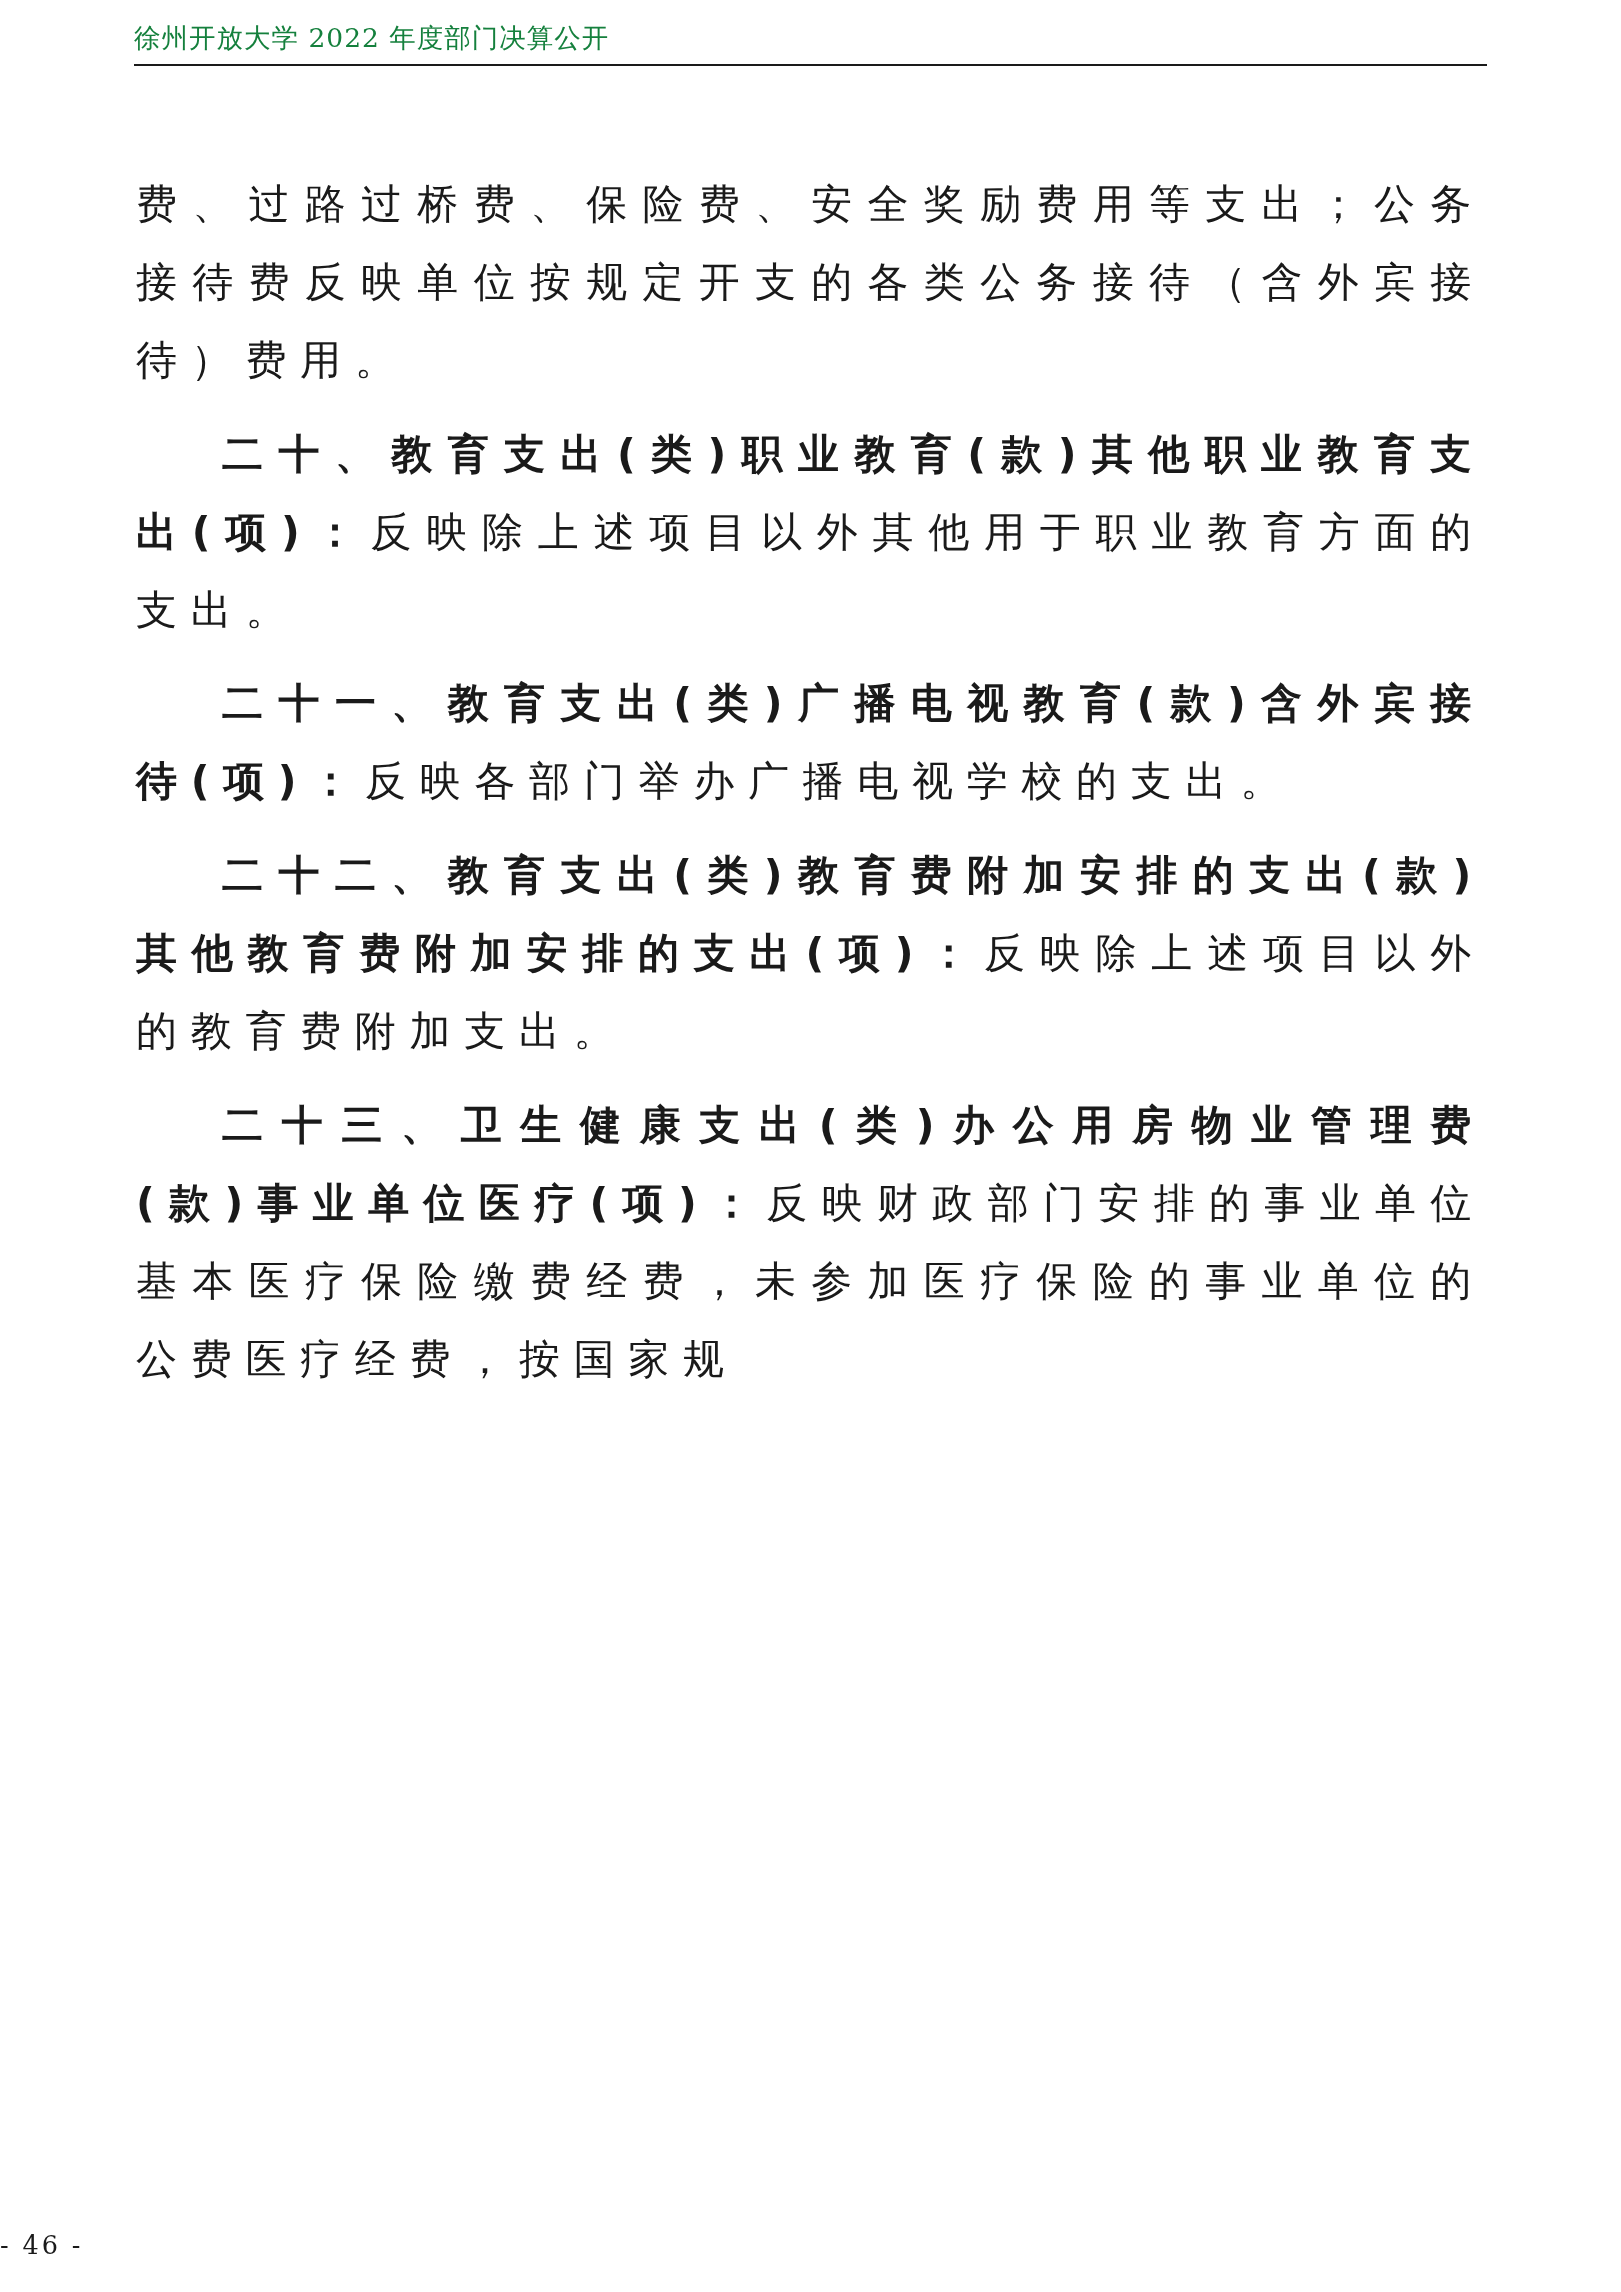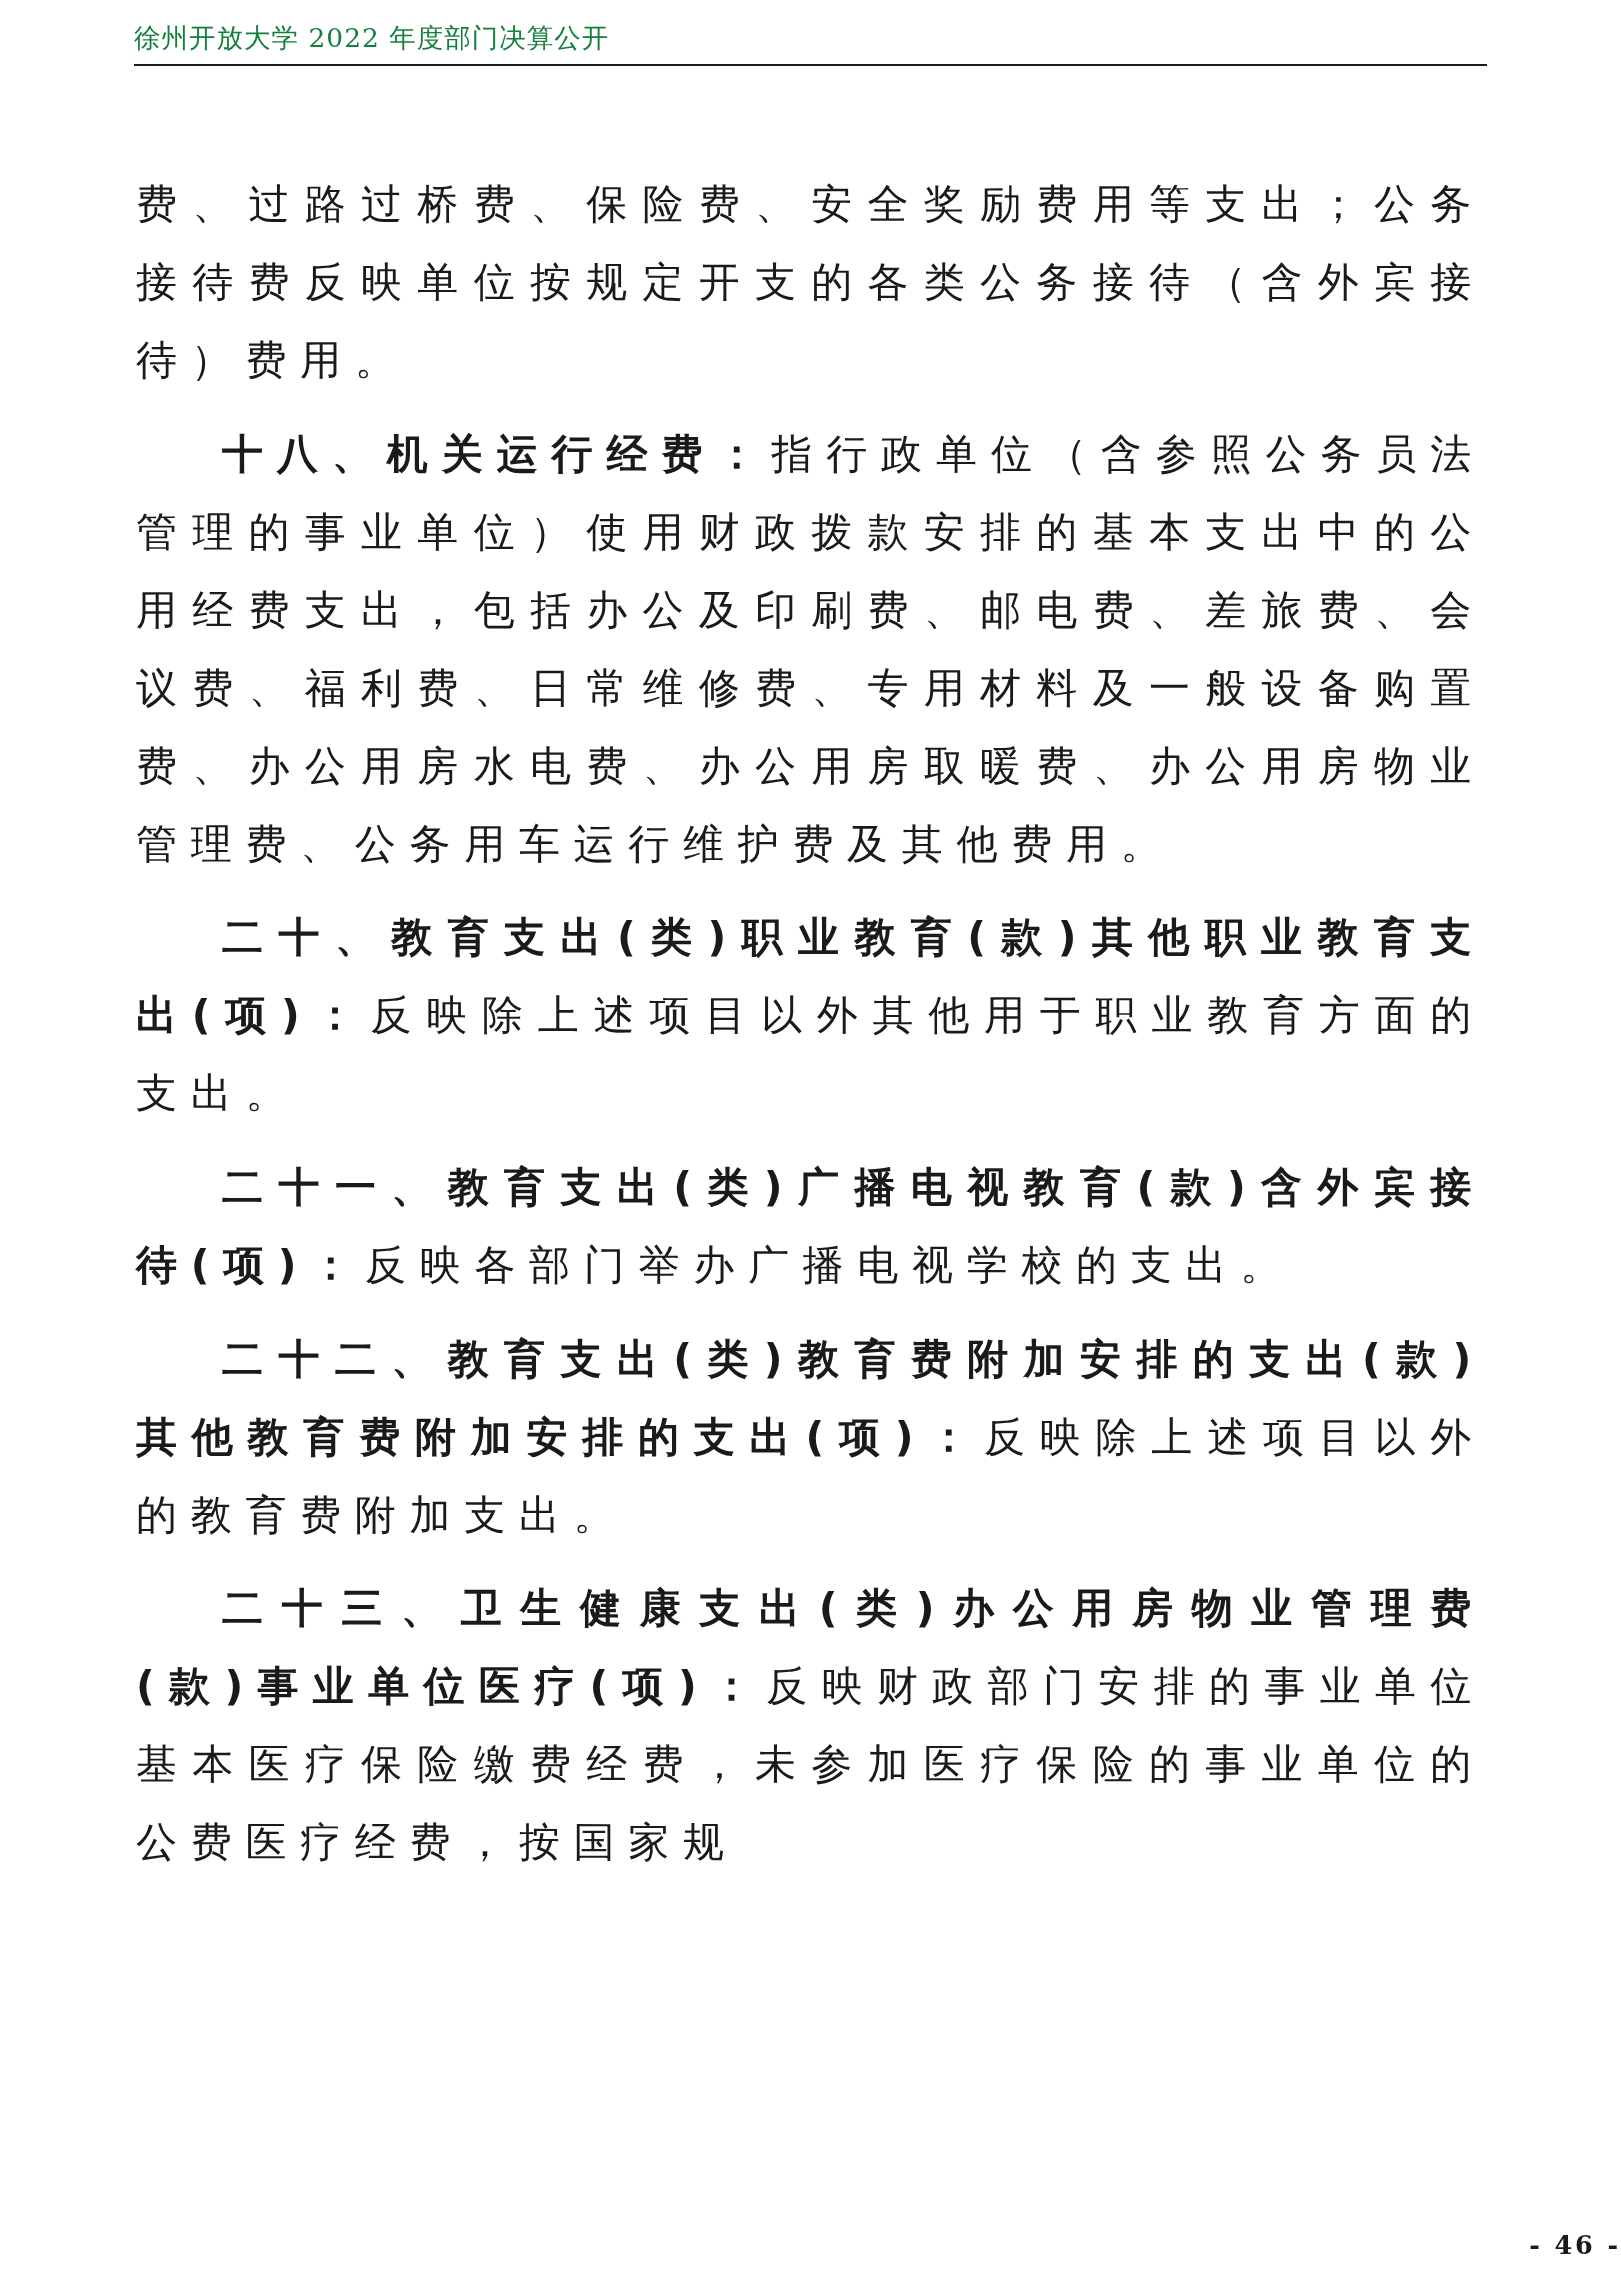--- a/index.html
+++ b/index.html
@@ -56,42 +56,40 @@
   }
   .run.bold {
     font-weight: 700;
     font-family: "DejaVu Sans", "Liberation Sans", sans-serif;
   }
   .page-footer {
     position: absolute;
     bottom: 33px;
     left: 0;
     right: 0;
-    text-align: right;
-    font-weight: bold;
+    text-align: left;
   }
   .page-number {
     font-size: 25.5px;
     letter-spacing: 2.9px;
     color: #1a1a1a;
   }
 </style>
 </head>
 <body>
 
 <div class="page">
 
   <header class="page-header">
     <div class="header-title">徐州开放大学 2022 年度部门决算公开</div>
     <div class="header-rule"></div>
   </header>
 
   <main class="body-text" id="paragraphs">
       <p class="para"><span class="run">费、过路过桥费、保险费、安全奖励费用等支出；公务接待费反映单位按规定开支的各类公务接待（含外宾接待）费用。</span></p>
-      <p class="para indent"><span class="run bold">十八、机关运行经费：</span><span class="run">指行政单位（含参照公务员法管理的事业单位）使用财政拨款安排的基本支出中的公用经费支出，包括办公及印刷费、邮电费、差旅费、会议费、福利费、日常维修费、专用材料及一般设备购置费、办公用房水电费、办公用房取暖费、办公用房物业管理费、公务用车运行维护费及其他费用。</span></p>
       <p class="para indent"><span class="run bold">二十、教育支出(类)职业教育(款)其他职业教育支出(项)：</span><span class="run">反映除上述项目以外其他用于职业教育方面的支出。</span></p>
       <p class="para indent"><span class="run bold">二十一、教育支出(类)广播电视教育(款)含外宾接待(项)：</span><span class="run">反映各部门举办广播电视学校的支出。</span></p>
       <p class="para indent"><span class="run bold">二十二、教育支出(类)教育费附加安排的支出(款)其他教育费附加安排的支出(项)：</span><span class="run">反映除上述项目以外的教育费附加支出。</span></p>
       <p class="para indent"><span class="run bold">二十三、卫生健康支出(类)办公用房物业管理费(款)事业单位医疗(项)：</span><span class="run">反映财政部门安排的事业单位基本医疗保险缴费经费，未参加医疗保险的事业单位的公费医疗经费，按国家规</span></p>
     </main>
 
   <footer class="page-footer">
     <span class="page-number">- 46 -</span>
   </footer>
 

